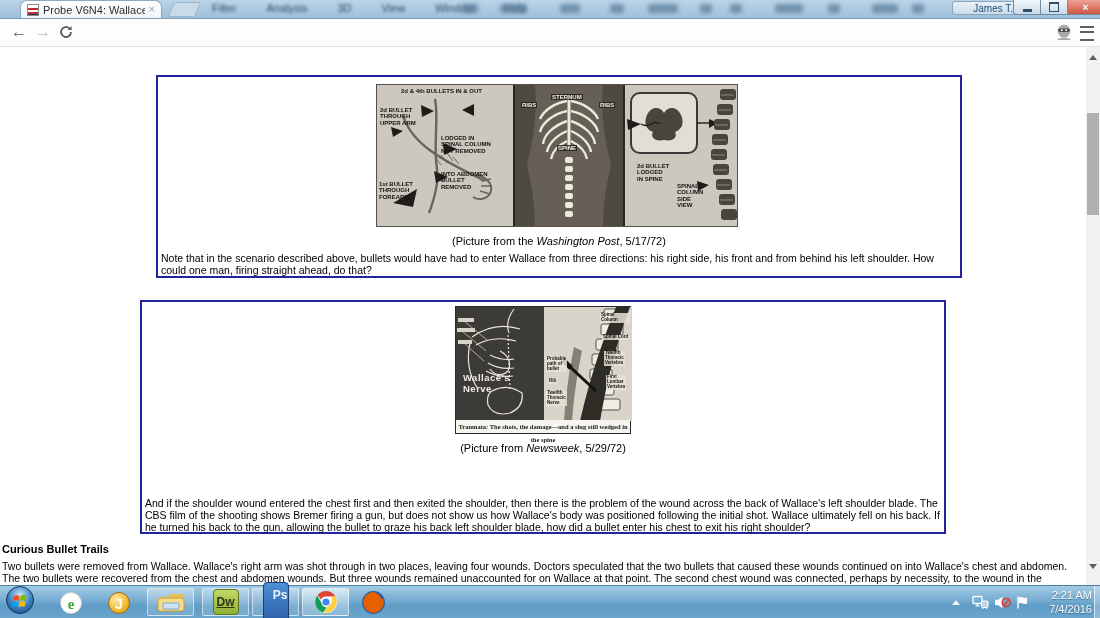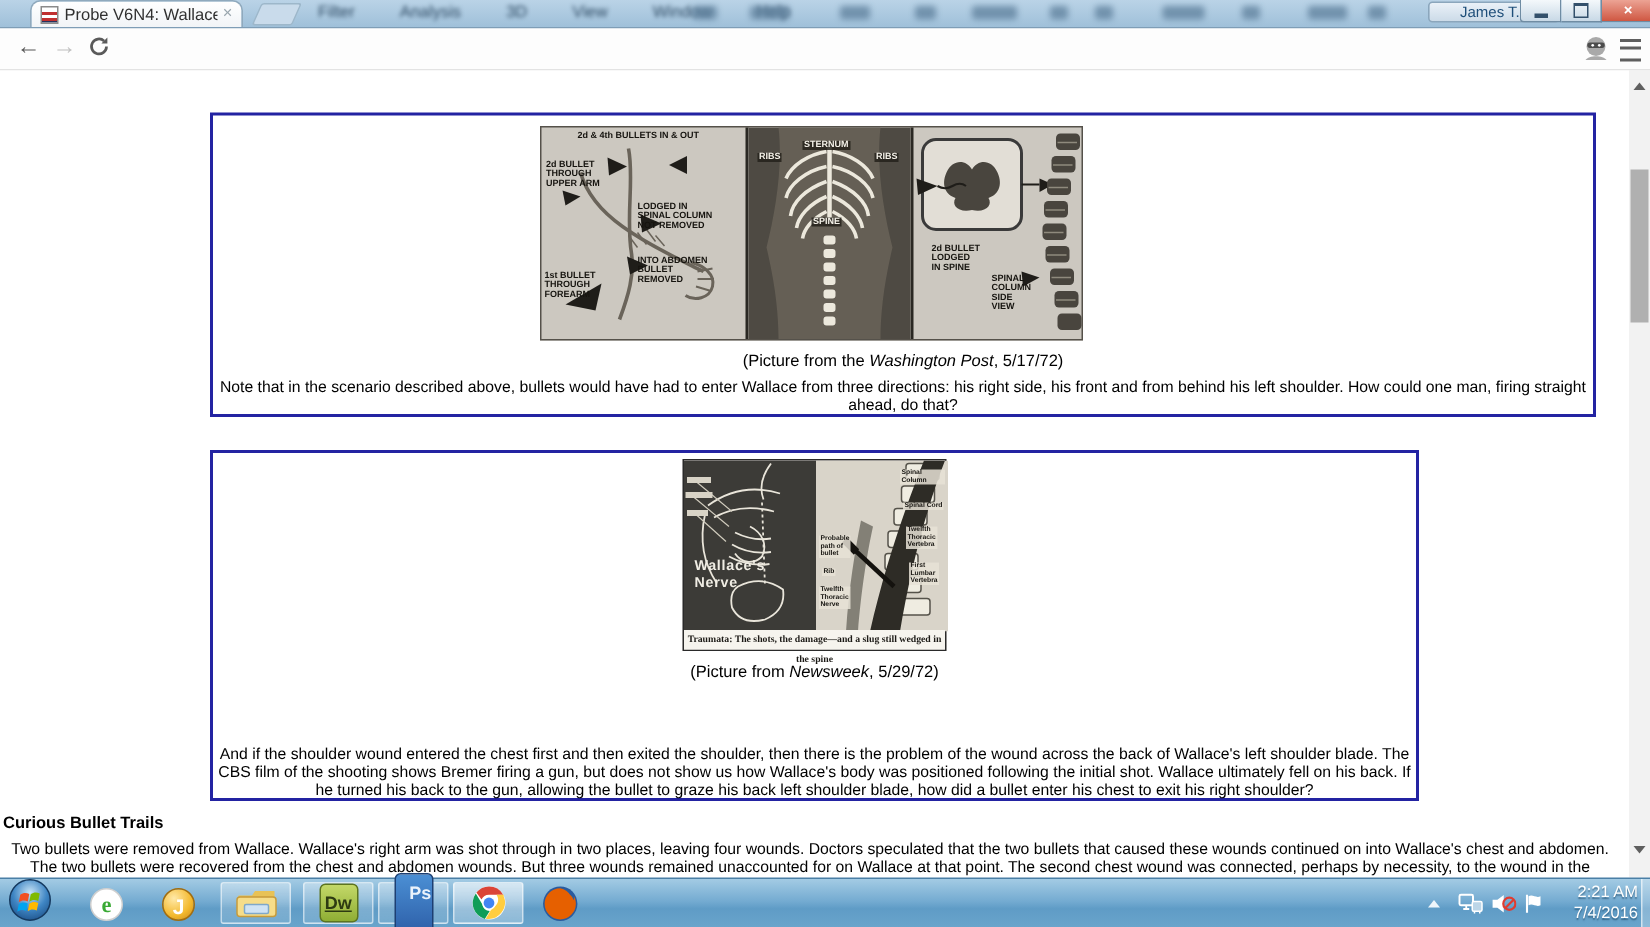--- a/index.html
+++ b/index.html
@@ -53,21 +53,21 @@
   .star{font-size:15px;color:#a5a5a5;line-height:1;margin-left:8px;}
   .menu-icon{position:absolute;top:7px;left:1080px;width:14px;height:11px;
              border-top:2px solid #5f5f5f;border-bottom:2px solid #5f5f5f;}
   .menu-icon::after{content:"";display:block;margin-top:3px;height:2px;background:#5f5f5f;}
 
   
   .content{position:absolute;top:47px;left:0;width:1086px;height:538px;background:#fff;}
   .bluebox{position:absolute;box-sizing:border-box;border:2px solid #2323a2;background:#fff;}
   .caption{position:absolute;left:0;right:0;text-align:center;font-size:11px;color:#000;}
   .caption .ital{font-style:italic;}
-  .para{position:absolute;font-size:10.5px;line-height:1.14;color:#000;text-align:center;}
+  .para{position:absolute;font-size:10.5px;line-height:1.14;color:#000;}
   .footer-heading{position:absolute;font-weight:bold;font-size:11px;color:#000;}
 
   
   .scrollbar{position:absolute;top:47px;left:1086px;width:14px;height:538px;background:#f2f2f2;}
   .sb-thumb{position:absolute;left:1px;top:66px;width:12px;height:102px;background:#b0b0b0;}
   .sb-arrow{position:absolute;left:3px;width:0;height:0;border-left:4px solid transparent;
             border-right:4px solid transparent;}
   .sb-up{top:8px;border-bottom:5px solid #5f5f5f;}
   .sb-down{bottom:16px;border-top:5px solid #5f5f5f;}
 
@@ -184,21 +184,21 @@
         <rect x="3.2" y="4.4" width="11.6" height="3.6" rx="1.8" fill="#4c4c4c"></rect>
         <circle cx="6.8" cy="6.2" r=".9" fill="#fff"></circle>
         <circle cx="11.2" cy="6.2" r=".9" fill="#fff"></circle>
       </svg>
     </span>
     <div class="menu-icon"></div>
   </div>
 
   <div class="content">
 
-    <div class="bluebox" style="left:140px;top:28px;width:924px;height:203px;">
+    <div class="bluebox" style="left:156px;top:28px;width:806px;height:203px;">
 
       <div class="wapo">
 
         <div class="wp-panel wp1">
           <svg class="abs" style="left:0;top:0;" width="136" height="141" viewBox="0 0 136 141">
             <path d="M58 14 C62 34 56 60 60 84 C62 98 58 112 52 128" stroke="#6a645a" stroke-width="2.4" fill="none"></path>
             <path d="M26 30 C30 44 40 56 54 66 C72 79 92 88 108 96" stroke="#6a645a" stroke-width="2.4" fill="none"></path>
             <path d="M100 90c8 2 16 8 14 16-2 8-12 10-18 6" fill="none" stroke="#6a645a" stroke-width="2"></path>
             <path d="M104 96l10-2M104 101h11M103 106l10 3" stroke="#6a645a" stroke-width="1.4"></path>
             <path d="M58 72l6 8M64 70l6 8M70 68l6 8M76 72l6 7" stroke="#6a645a" stroke-width="1"></path>

